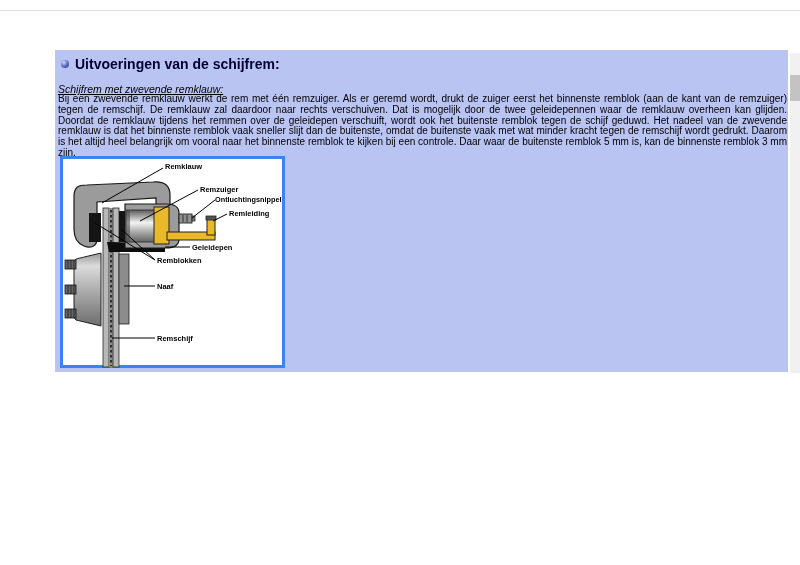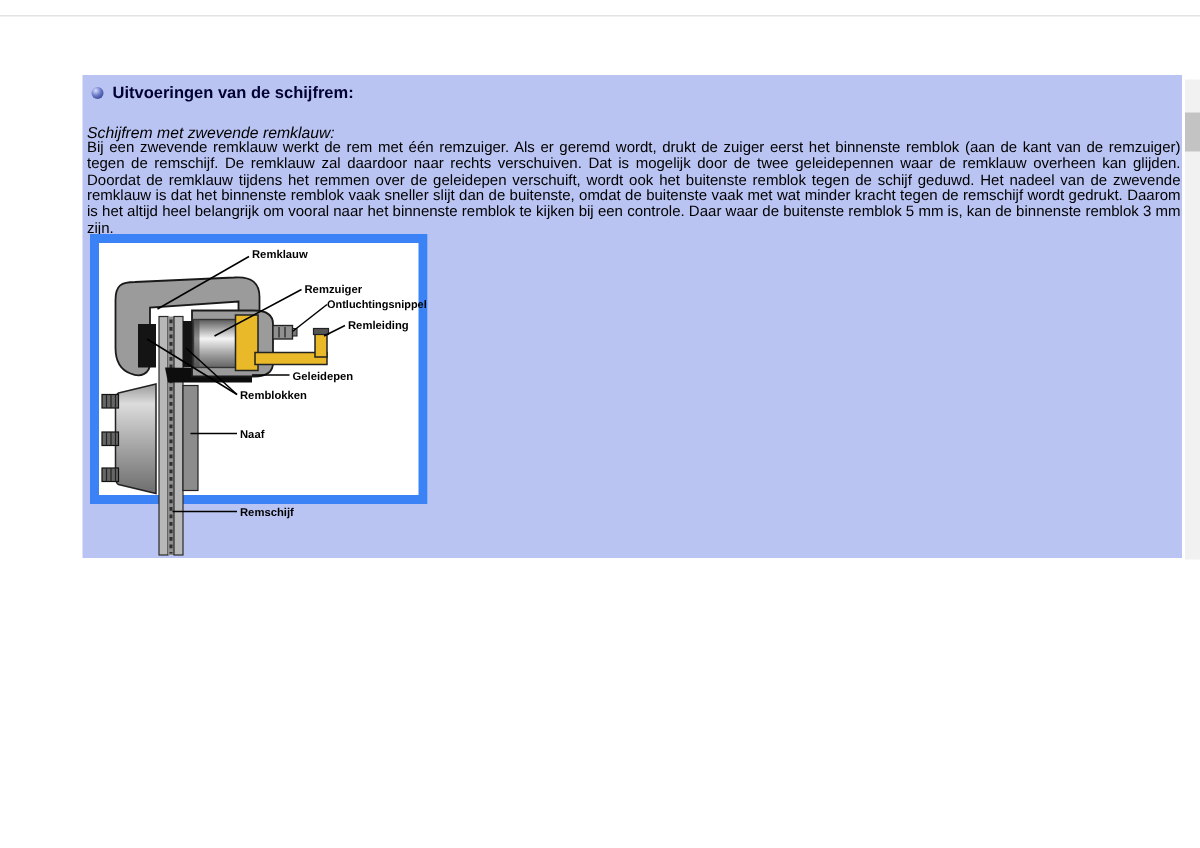--- a/index.html
+++ b/index.html
@@ -23,34 +23,34 @@
   .panel-header{
     position:absolute;left:6px;top:6px;
     display:flex;align-items:center;gap:6px;
   }
   .bullet{
     width:8px;height:8px;border-radius:50%;
     background:radial-gradient(circle at 35% 30%, #d7ddff 0%, #6b79c8 45%, #1c2a7e 100%);
     flex:0 0 auto;
   }
   .panel-title{
-    font-size:11px;font-weight:bold;color:#000033;
+    font-size:14px;font-weight:bold;color:#000033;
   }
   .subheading{
     position:absolute;left:3px;top:33px;
-    font-size:10.5px;font-style:italic;color:#000000;
+    font-size:10.5px;font-style:italic;text-decoration:underline;color:#000000;
   }
   .bodytext{
     position:absolute;left:3px;top:44px;width:729px;
     font-size:10px;line-height:10.8px;color:#000000;
     text-align:justify;
   }
   .figure{
-    position:absolute;left:5px;top:106px;width:225px;height:180px;
-    background:#ffffff;border:6px solid #3b82f6;box-sizing:border-box;
+    position:absolute;left:5px;top:106px;width:225px;height:212px;
+    background:#ffffff;border:3px solid #3b82f6;box-sizing:border-box;
   }
   .figure svg{display:block;}
   .scrollbar{
     position:absolute;left:790px;top:53px;width:10px;height:320px;
     background:#f1f1f1;
   }
   .scroll-thumb{
     position:absolute;left:0;top:22px;width:10px;height:26px;
     background:#c3c3c3;
   }

